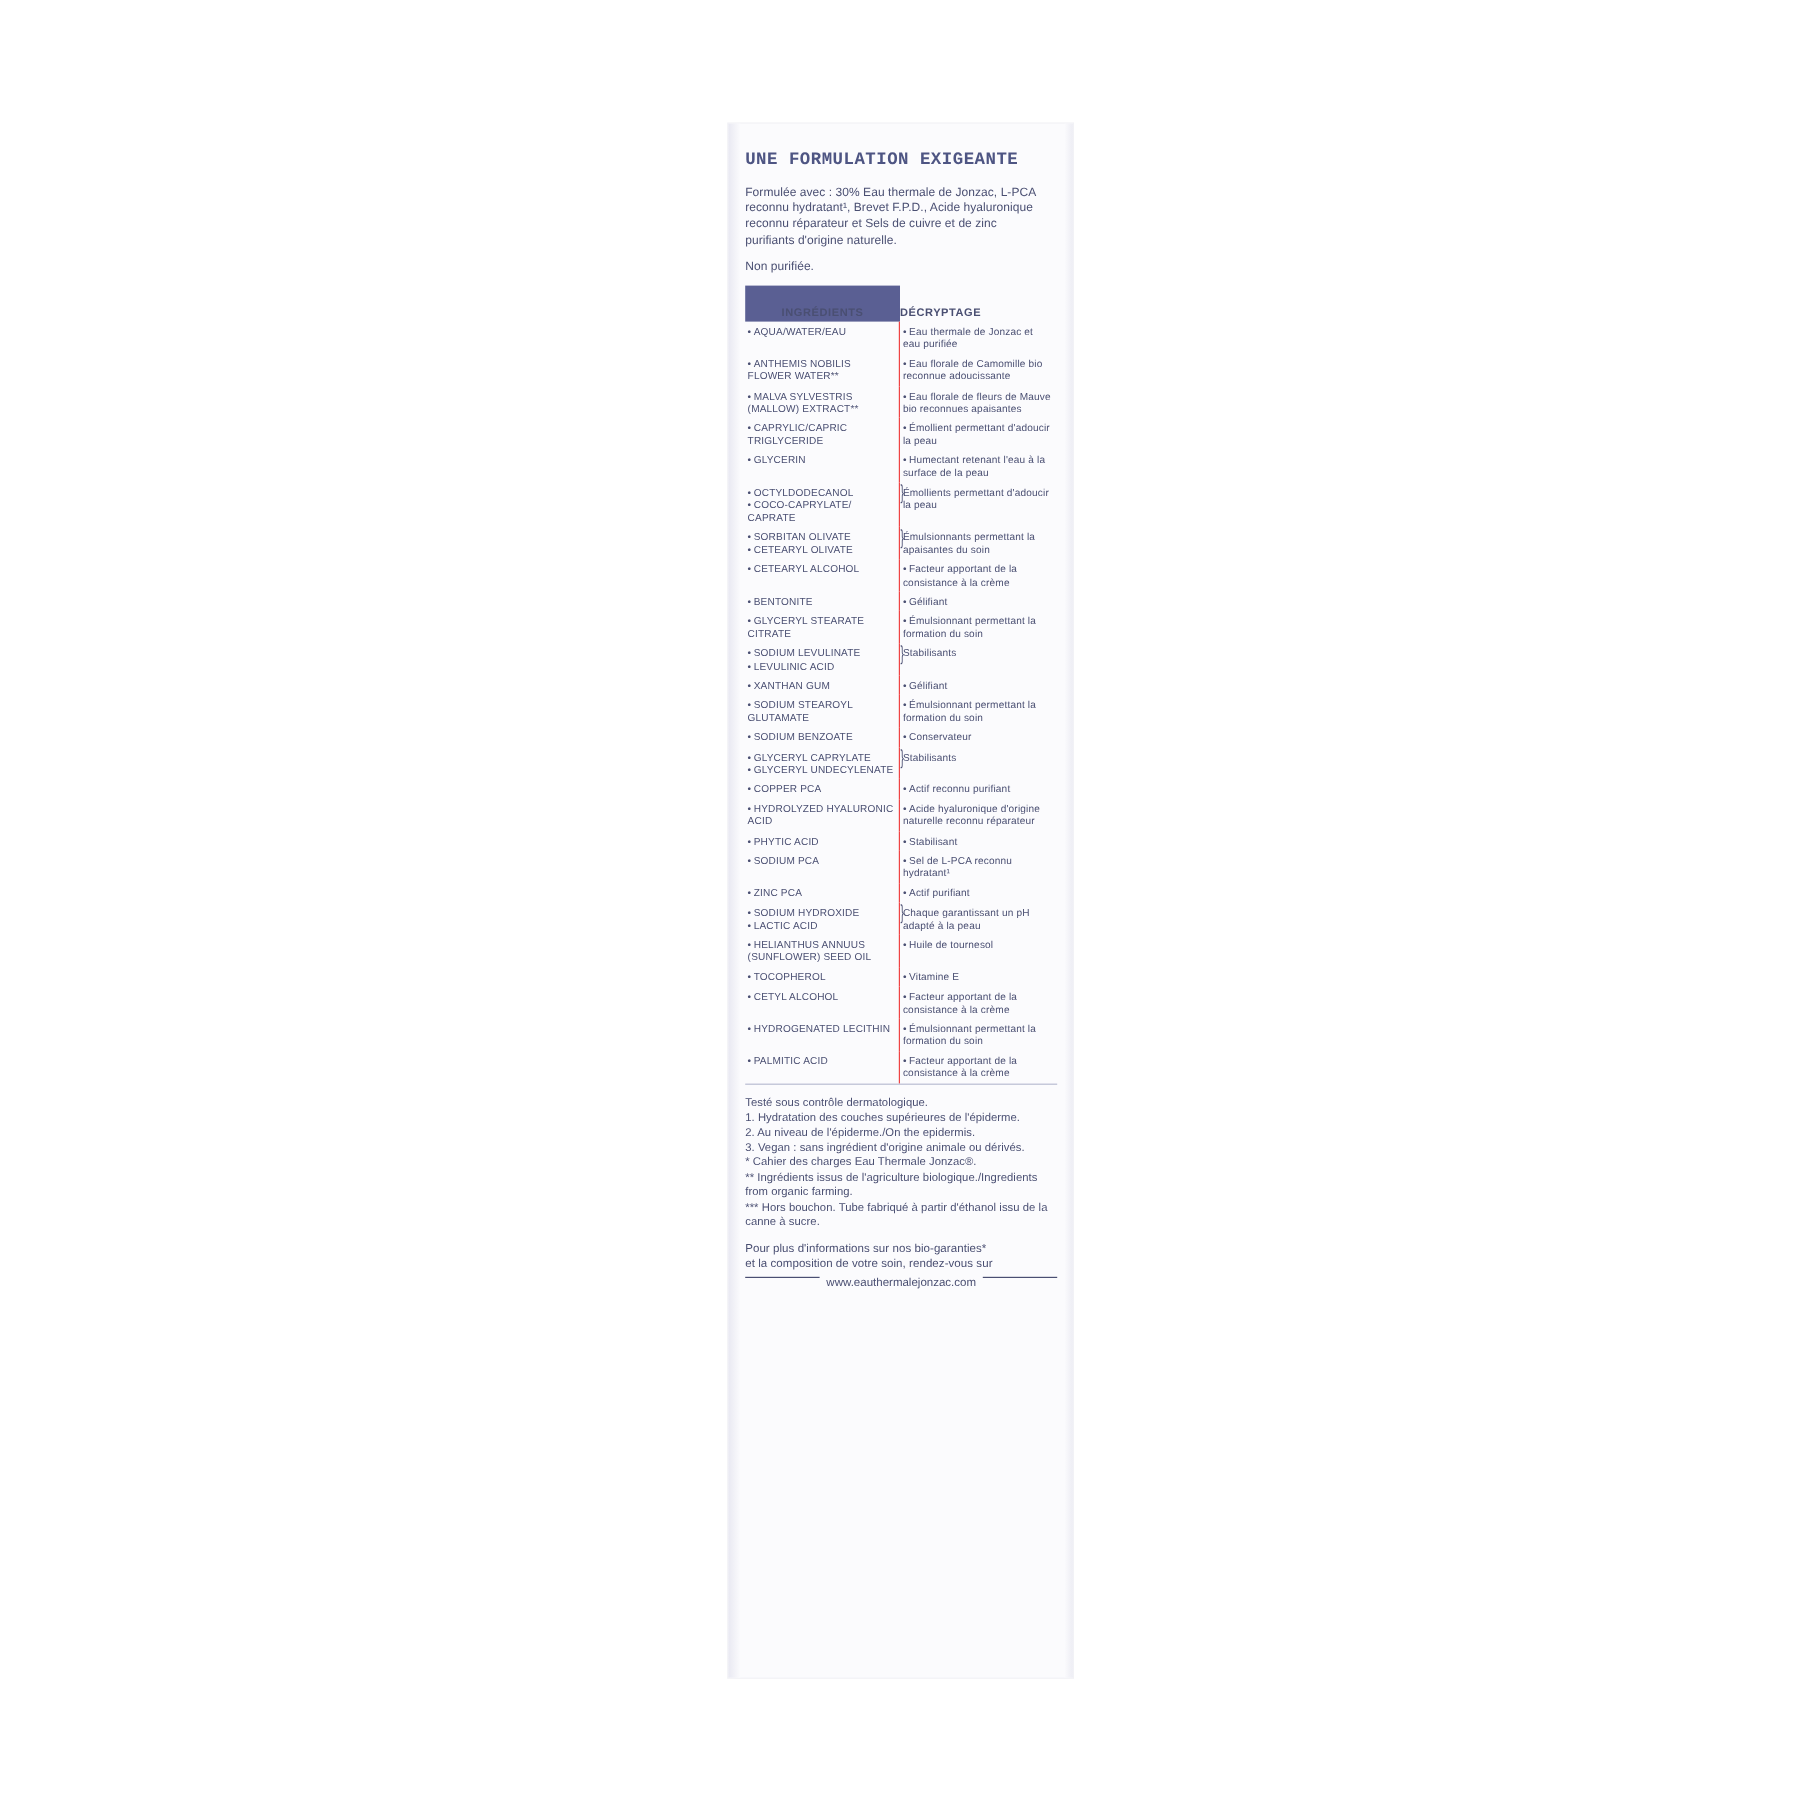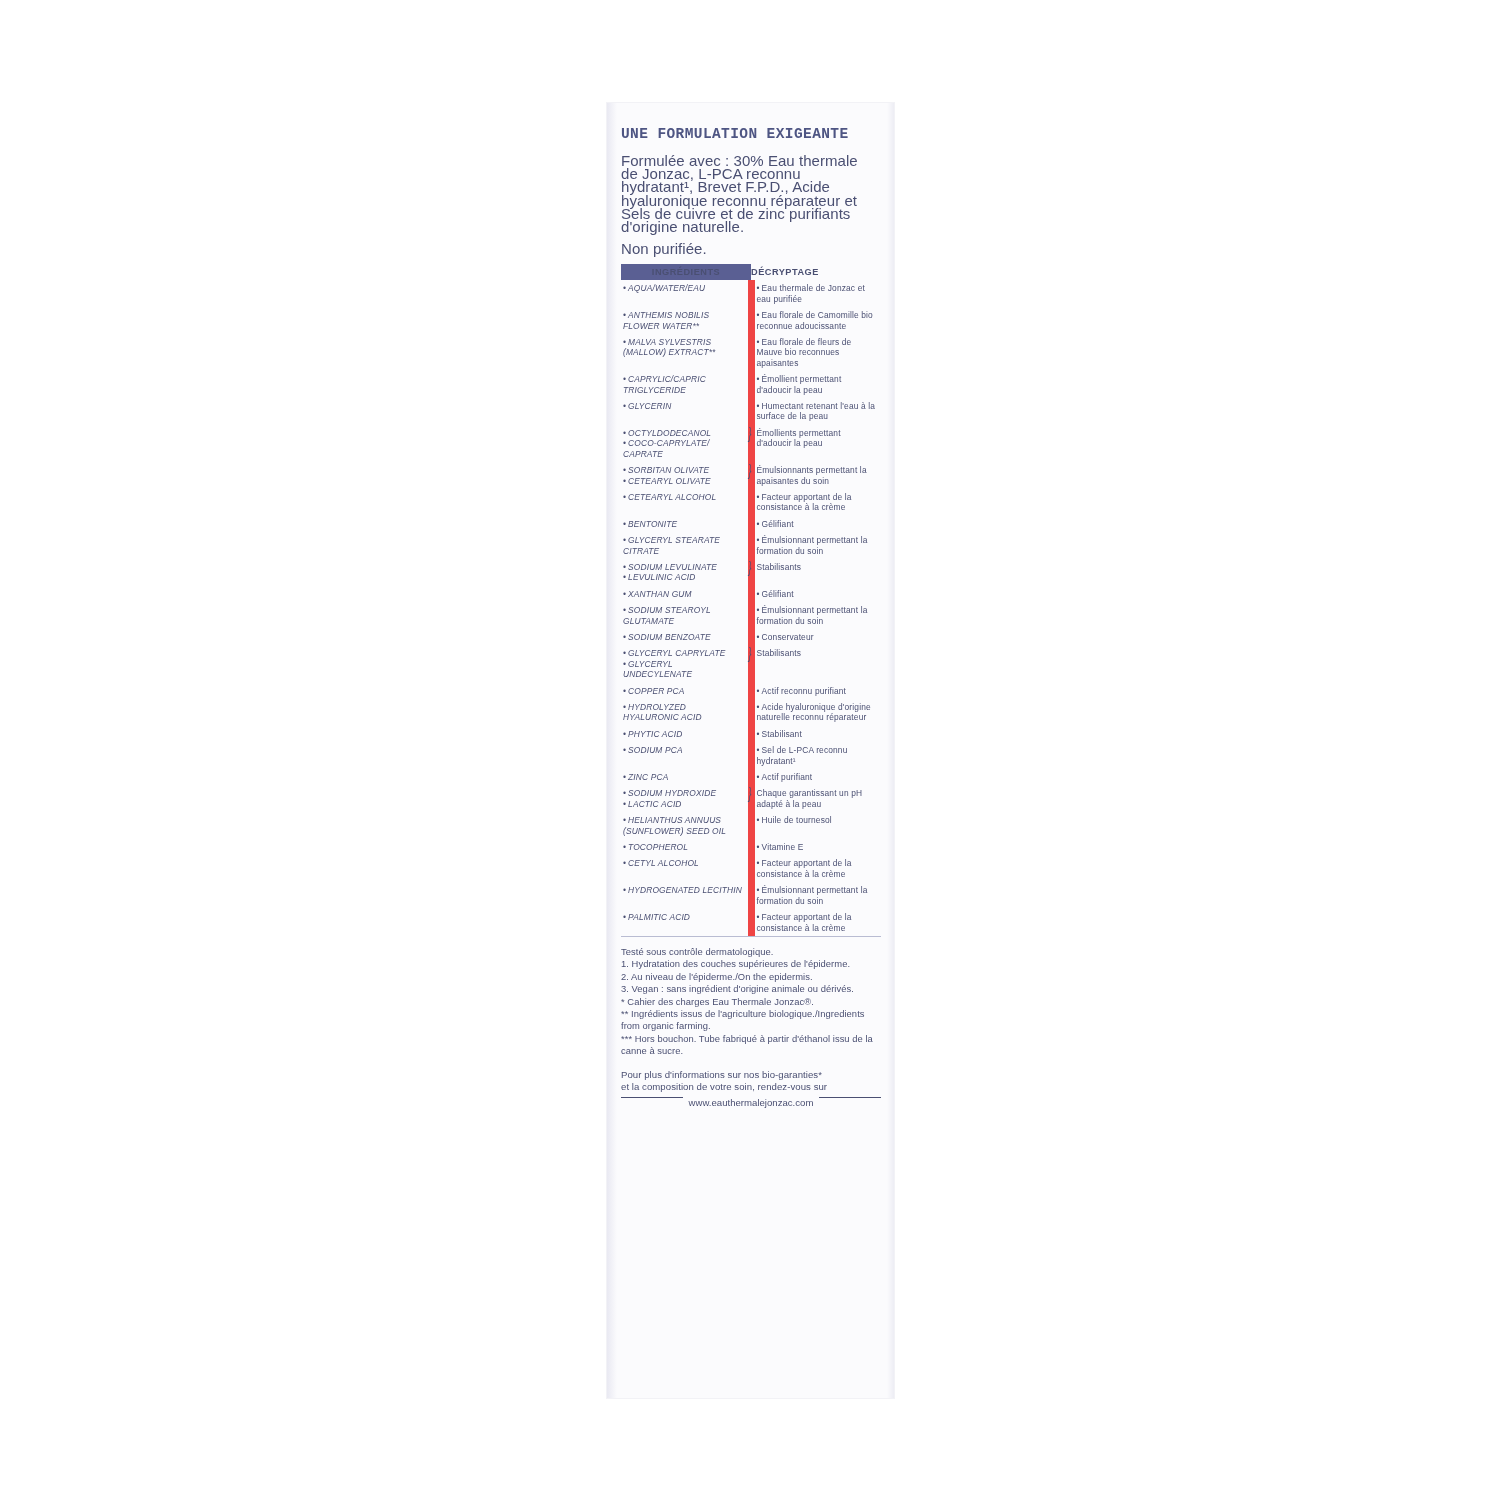--- a/index.html
+++ b/index.html
@@ -52,38 +52,38 @@
     font-size: 14.5px;
     line-height: 17px;
     letter-spacing: 0.4px;
     font-weight: bold;
     color: #4e5583;
     margin: 23px 0 11px 0;
     text-transform: uppercase;
     font-family: Liberation Mono, monospace;
   }
   p.intro {
-    font-size: 15px;
+    font-size: 10px;
     line-height: 13.2px;
     color: #4a4f72;
     margin: 0 16px 9px 0;
     letter-spacing: 0.05px;
   }
 
   
   table.ingredients {
     width: 260px;
     border-collapse: collapse;
     margin-top: 6px;
   }
   table.ingredients th {
     font-size: 9.2px;
     font-weight: bold;
     letter-spacing: 0.5px;
-    padding: 3px 0 3px 0;
+    padding: 17px 0 3px 0;
     color: #4a4f72;
   }
   th.col-ing {
     background: #5a5f93;
     color: #ffffff;
     width: 127px;
     text-align: center;
   }
   th.col-dec {
     width: 133px;
@@ -94,23 +94,22 @@
   table.ingredients td {
     vertical-align: top;
     font-size: 8.4px;
     line-height: 10.4px;
     color: #4a4f72;
     padding: 3px 4px 3px 2px;
     letter-spacing: 0.15px;
   }
   td.ing {
     width: 127px;
-    border-right: 7px solid #ef4444;
+    border-right: 1px solid #ef4444;
     position: relative;
-    font-style: italic;
   }
   td.dec {
     width: 133px;
     padding-left: 6px;
   }
   .ing-line { white-space: normal; }
   .bullet { margin-right: 2px; }
   .brace {
     position: absolute;
     right: -5px;

